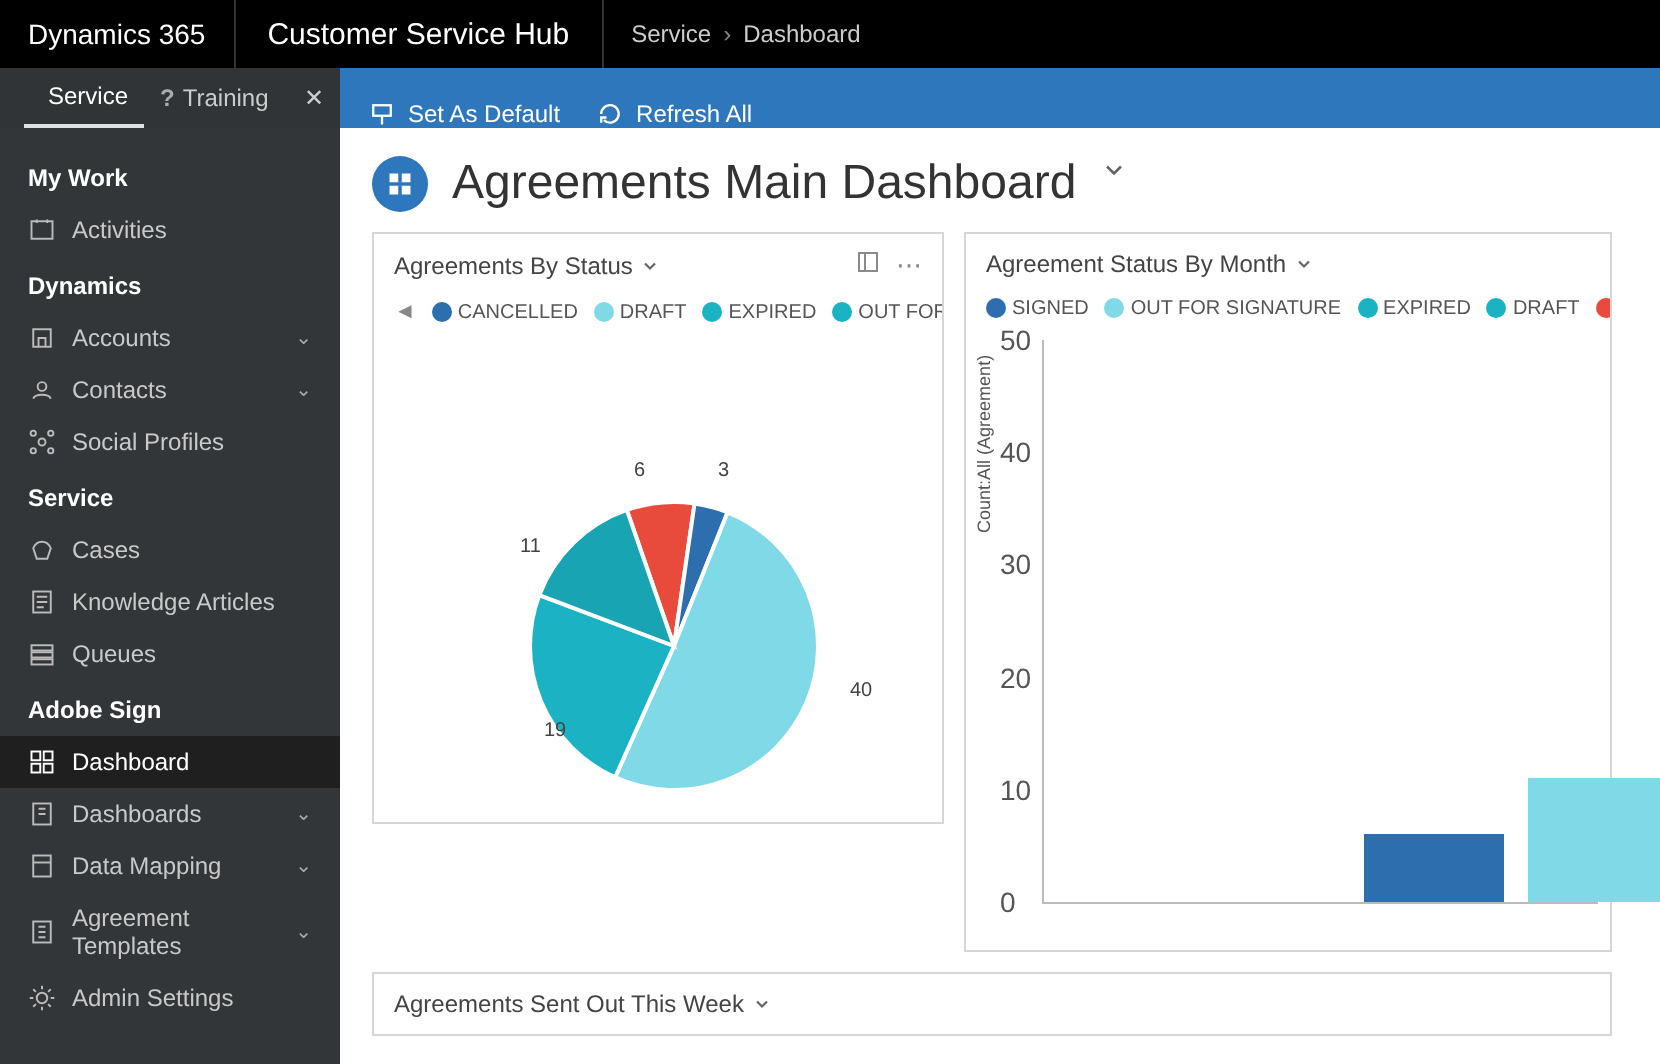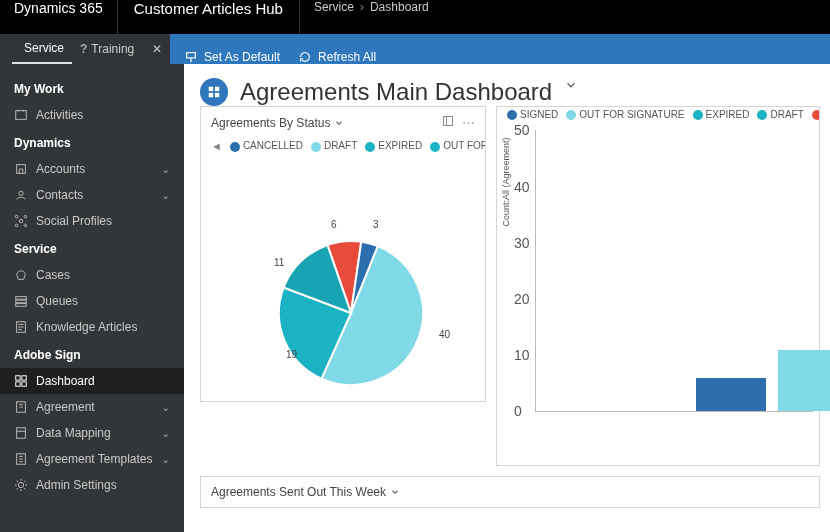--- a/index.html
+++ b/index.html
@@ -1,47 +1,47 @@
 <!DOCTYPE html>
 <html><head>
 <meta charset="utf-8">
 <style>
   * { box-sizing: border-box; margin: 0; padding: 0; font-family: "Segoe UI", Arial, sans-serif; }
   html, body { width: 830px; height: 532px; overflow: hidden; background: #fff; }
 
   
-  .topbar { height: 34px; background: #000; color: #fff; display: flex; align-items: flex-start; font-size: 13px; }
+  .topbar { height: 34px; background: #000; color: #fff; display: flex; align-items: center; font-size: 13px; }
   .topbar .brand { padding: 0 14px; font-size: 14px; }
   .topbar .divider { width: 1px; height: 34px; background: #333; }
   .topbar .hub { padding: 0 16px; font-size: 15px; }
   .topbar .crumbs { padding: 0 14px; font-size: 12px; color: #ccc; display: flex; align-items: center; gap: 6px; }
   .topbar .crumbs .sep { color: #888; }
 
   
   .row2 { height: 30px; display: flex; }
   .row2 .leftstrip { width: 170px; background: #303436; display: flex; align-items: center; color: #ccc; font-size: 12px; }
   .row2 .leftstrip .tab { display: flex; align-items: center; gap: 4px; padding: 0 8px; height: 30px; cursor: pointer; }
   .row2 .leftstrip .tab.active { border-bottom: 2px solid #e0e0e0; color: #fff; }
   .row2 .leftstrip .closex { margin-left: auto; padding: 0 8px; cursor: pointer; }
   .cmdbar { flex: 1; background: #2f77bc; display: flex; align-items: flex-end; color: #fff; font-size: 12px; gap: 18px; padding-left: 14px; }
   .cmdbar .cmd { display: flex; align-items: center; gap: 6px; cursor: pointer; }
   .cmdbar svg { width: 14px; height: 14px; }
 
   
   .mainflex { display: flex; height: calc(532px - 34px - 30px); }
 
-  .sidebar { width: 184px; background: #333638; color: #c9c9c9; font-size: 12px; overflow: hidden; padding-top: 10px; }
+  .sidebar { width: 170px; background: #333638; color: #c9c9c9; font-size: 12px; overflow: hidden; padding-top: 10px; }
   .sidebar .grouphdr { color: #fff; font-weight: 600; padding: 8px 14px 6px; font-size: 12px; }
   .sidebar .item { display: flex; align-items: center; gap: 8px; padding: 6px 14px; cursor: pointer; position: relative; }
   .sidebar .item.active { background: #1f1f1f; color: #fff; }
   .sidebar .item .chev { margin-left: auto; font-size: 10px; color: #aaa; }
   .sidebar .item svg { width: 14px; height: 14px; flex-shrink: 0; }
 
   .content { flex: 1; background: #fff; padding: 14px 8px 8px 16px; overflow: hidden; }
-  .pagetitle { display: flex; align-items: flex-start; gap: 12px; }
+  .pagetitle { display: flex; align-items: flex-start; gap: 12px; margin-bottom: 10px; }
   .pagetitle .badge { width: 28px; height: 28px; border-radius: 50%; background: #2f77bc; color: #fff; display: flex; align-items: center; justify-content: center; }
   .pagetitle h1 { font-weight: 300; font-size: 24px; color: #333; }
   .pagetitle .dd { color: #666; cursor: pointer; }
 
   .panels { display: flex; gap: 10px; }
   .panel { border: 1px solid #d6d6d6; background: #fff; }
   .panel1 { width: 286px; height: 296px; position: relative; }
   .panel2 { width: 324px; height: 360px; position: relative; }
   .panel-hdr { display: flex; align-items: center; padding: 8px 10px; font-size: 12px; color: #444; }
   .panel-hdr .ttl { display: flex; align-items: center; gap: 4px; cursor: pointer; }
@@ -60,21 +60,21 @@
 
   .panel3 { border: 1px solid #d6d6d6; margin-top: 10px; width: 620px; }
   .panel3 .panel-hdr { padding: 8px 10px; }
 </style>
 </head>
 <body>
 
 <div class="topbar">
   <div class="brand">Dynamics 365</div>
   <div class="divider"></div>
-  <div class="hub">Customer Articles Hub</div>
+  <div class="hub">Customer Service Hub</div>
   <div class="divider"></div>
   <div class="crumbs">
     <span>Service</span>
     <span class="sep">›</span>
     <span>Dashboard</span>
   </div>
 </div>
 
 <div class="row2">
   <div class="leftstrip">
@@ -153,49 +153,49 @@
       </div>
       <div class="grouphdr">Service</div>
       <div class="item">
         <svg viewBox="0 0 16 16" fill="none" stroke="#bbb" stroke-width="1.1">
           <path d="M3 7c2-5 8-5 10 0l-2 6H5z"></path>
         </svg>
         <span>Cases</span>
       </div>
       <div class="item">
         <svg viewBox="0 0 16 16" fill="none" stroke="#bbb" stroke-width="1.1">
+          <rect x="3" y="2" width="10" height="12"></rect>
+          <path d="M5 5h6M5 8h6M5 11h4"></path>
+        </svg>
+        <span>Knowledge Articles</span>
+      </div>
+      <div class="item">
+        <svg viewBox="0 0 16 16" fill="none" stroke="#bbb" stroke-width="1.1">
           <rect x="2" y="3" width="12" height="3"></rect>
           <rect x="2" y="7" width="12" height="3"></rect>
           <rect x="2" y="11" width="12" height="3"></rect>
         </svg>
         <span>Queues</span>
-      </div>
-      <div class="item">
-        <svg viewBox="0 0 16 16" fill="none" stroke="#bbb" stroke-width="1.1">
-          <rect x="3" y="2" width="10" height="12"></rect>
-          <path d="M5 5h6M5 8h6M5 11h4"></path>
-        </svg>
-        <span>Knowledge Articles</span>
       </div>
       <div class="grouphdr">Adobe Sign</div>
       <div class="item active">
         <svg viewBox="0 0 16 16" fill="none" stroke="#fff" stroke-width="1.1">
           <rect x="2" y="2" width="5" height="5"></rect>
           <rect x="9" y="2" width="5" height="5"></rect>
           <rect x="2" y="9" width="5" height="5"></rect>
           <rect x="9" y="9" width="5" height="5"></rect>
         </svg>
         <span>Dashboard</span>
       </div>
       <div class="item">
         <svg viewBox="0 0 16 16" fill="none" stroke="#bbb" stroke-width="1.1">
           <rect x="3" y="2" width="10" height="12"></rect>
           <path d="M6 5h4M6 8h4"></path>
         </svg>
-        <span>Agreement</span>
+        <span>Dashboards</span>
         <span class="chev">⌄</span>
       </div>
       <div class="item">
         <svg viewBox="0 0 16 16" fill="none" stroke="#bbb" stroke-width="1.1">
           <rect x="3" y="2" width="10" height="12"></rect>
           <path d="M3 6h10"></path>
         </svg>
         <span>Data Mapping</span>
         <span class="chev">⌄</span>
       </div>
@@ -270,20 +270,28 @@
               <text x="238" y="180" font-size="10" fill="#444">40</text>
               <path d="M 150 155 L 120.54068581839276 220.6974033577382 A 72 72 0 0 1 82.66322292504279 129.50963999552937 Z" fill="#1bb3c4" stroke="#fff" stroke-width="2"></path>
               <text x="85" y="200" font-size="10" fill="#444">19</text>
               <path d="M 150 155 L 82.66322292504279 129.50963999552937 A 72 72 0 0 1 126.39372035627875 86.97982974600525 Z" fill="#19a4b3" stroke="#fff" stroke-width="2"></path>
               <text x="73" y="108" font-size="10" fill="#444">11</text>
             </svg>
         </div>
       </div>
 
       <div class="panel panel2">
+        <div class="panel-hdr">
+          <span class="ttl">
+            <span>Agreement Status By Month</span>
+            <svg width="10" height="10" viewBox="0 0 16 16" fill="none" stroke="#666" stroke-width="1.8">
+                <path d="M4 6l4 4 4-4"></path>
+              </svg>
+          </span>
+        </div>
         <div class="legend">
           <span><span class="sw" style="background:#2d6eaf"></span><span>SIGNED</span></span>
           <span><span class="sw" style="background:#7fd9e6"></span><span>OUT FOR SIGNATURE</span></span>
           <span><span class="sw" style="background:#1bb3c4"></span><span>EXPIRED</span></span>
           <span><span class="sw" style="background:#1bb3c4"></span><span>DRAFT</span></span>
           <span><span class="sw" style="background:#e84b3c"></span></span>
         </div>
         <div class="barchart">
           <div class="ylabel">Count:All (Agreement)</div>
           <div class="plot" id="barplot">

